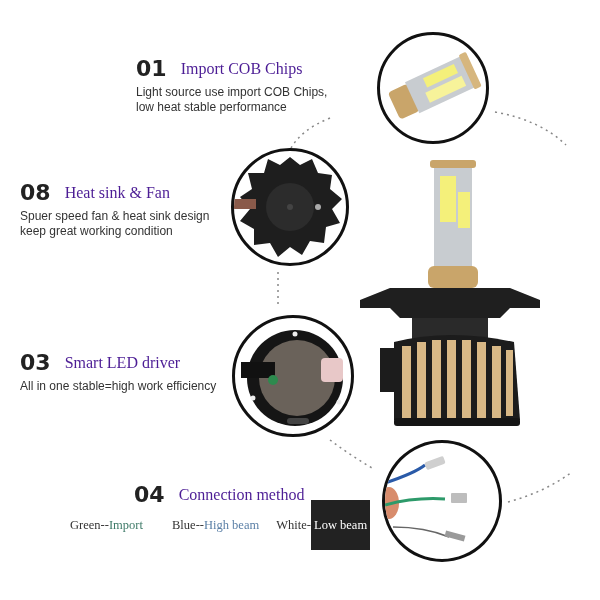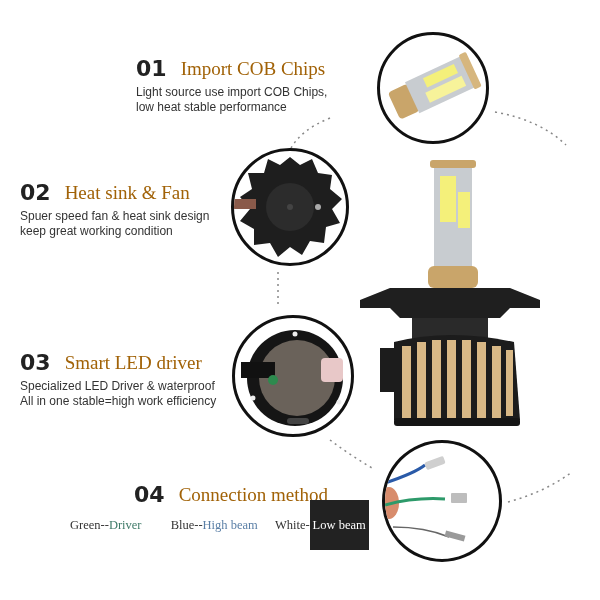--- a/index.html
+++ b/index.html
@@ -6,21 +6,21 @@
   html, body { width: 600px; height: 600px; background: #ffffff; overflow: hidden; }
   body { position: relative; font-family: "DejaVu Serif", "Liberation Serif", serif; color: #222; }
 
   .feature { position: absolute; }
   .feat-head { display: flex; align-items: center; white-space: nowrap; }
   .feat-num {
     font-family: "DejaVu Sans", "Liberation Sans", sans-serif;
     font-weight: bold; font-size: 22px; color: #222; letter-spacing: 0px;
     margin-right: 14px;
   }
-  .feat-title { font-family: "Liberation Serif", "DejaVu Serif", serif; font-size: 19px; color: #a16207; }
+  .feat-title { font-family: "Liberation Serif", "DejaVu Serif", serif; font-size: 16px; color: #4c1d95; }
   .feat-desc {
     font-family: Liberation Sans, sans-serif;
     font-size: 12px; color: #333; line-height: 15px; margin-top: 4px;
   }
 
   #f1 { left: 136px; top: 56px; }
   #f2 { left: 20px; top: 180px; }
   #f3 { left: 20px; top: 350px; }
   #f4 { left: 134px; top: 482px; }
 
@@ -62,50 +62,49 @@
     <span class="feat-title">Import COB Chips</span>
   </div>
   <div class="feat-desc">
     <div>Light source use import COB Chips,</div>
     <div>low heat stable performance</div>
   </div>
 </div>
 
 <div class="feature" id="f2">
   <div class="feat-head">
-    <span class="feat-num">02</span>
+    <span class="feat-num">08</span>
     <span class="feat-title">Heat sink &amp; Fan</span>
   </div>
   <div class="feat-desc">
     <div>Spuer speed fan  &amp;  heat sink design</div>
     <div>keep great working condition</div>
   </div>
 </div>
 
 <div class="feature" id="f3">
   <div class="feat-head">
     <span class="feat-num">03</span>
     <span class="feat-title">Smart LED driver</span>
   </div>
   <div class="feat-desc">
-    <div>Specialized LED Driver &amp; waterproof</div>
     <div>All in one stable=high work efficiency</div>
   </div>
 </div>
 
 <div class="feature" id="f4">
   <div class="feat-head">
     <span class="feat-num">04</span>
     <span class="feat-title">Connection method</span>
   </div>
 </div>
 
 <div class="wires">
   <span class="wire-item">
-    <span class="w-green-label">Green--</span><span class="w-green-val">Driver</span>
+    <span class="w-green-label">Green--</span><span class="w-green-val">Import</span>
   </span>
   <span class="wire-item">
     <span class="w-blue-label">Blue--</span><span class="w-blue-val">High beam</span>
   </span>
   <span class="wire-item">
     <span class="w-white-label">White-</span><span class="w-white-val">Low beam</span>
   </span>
 </div>
 
 <div class="circle" id="c1">

